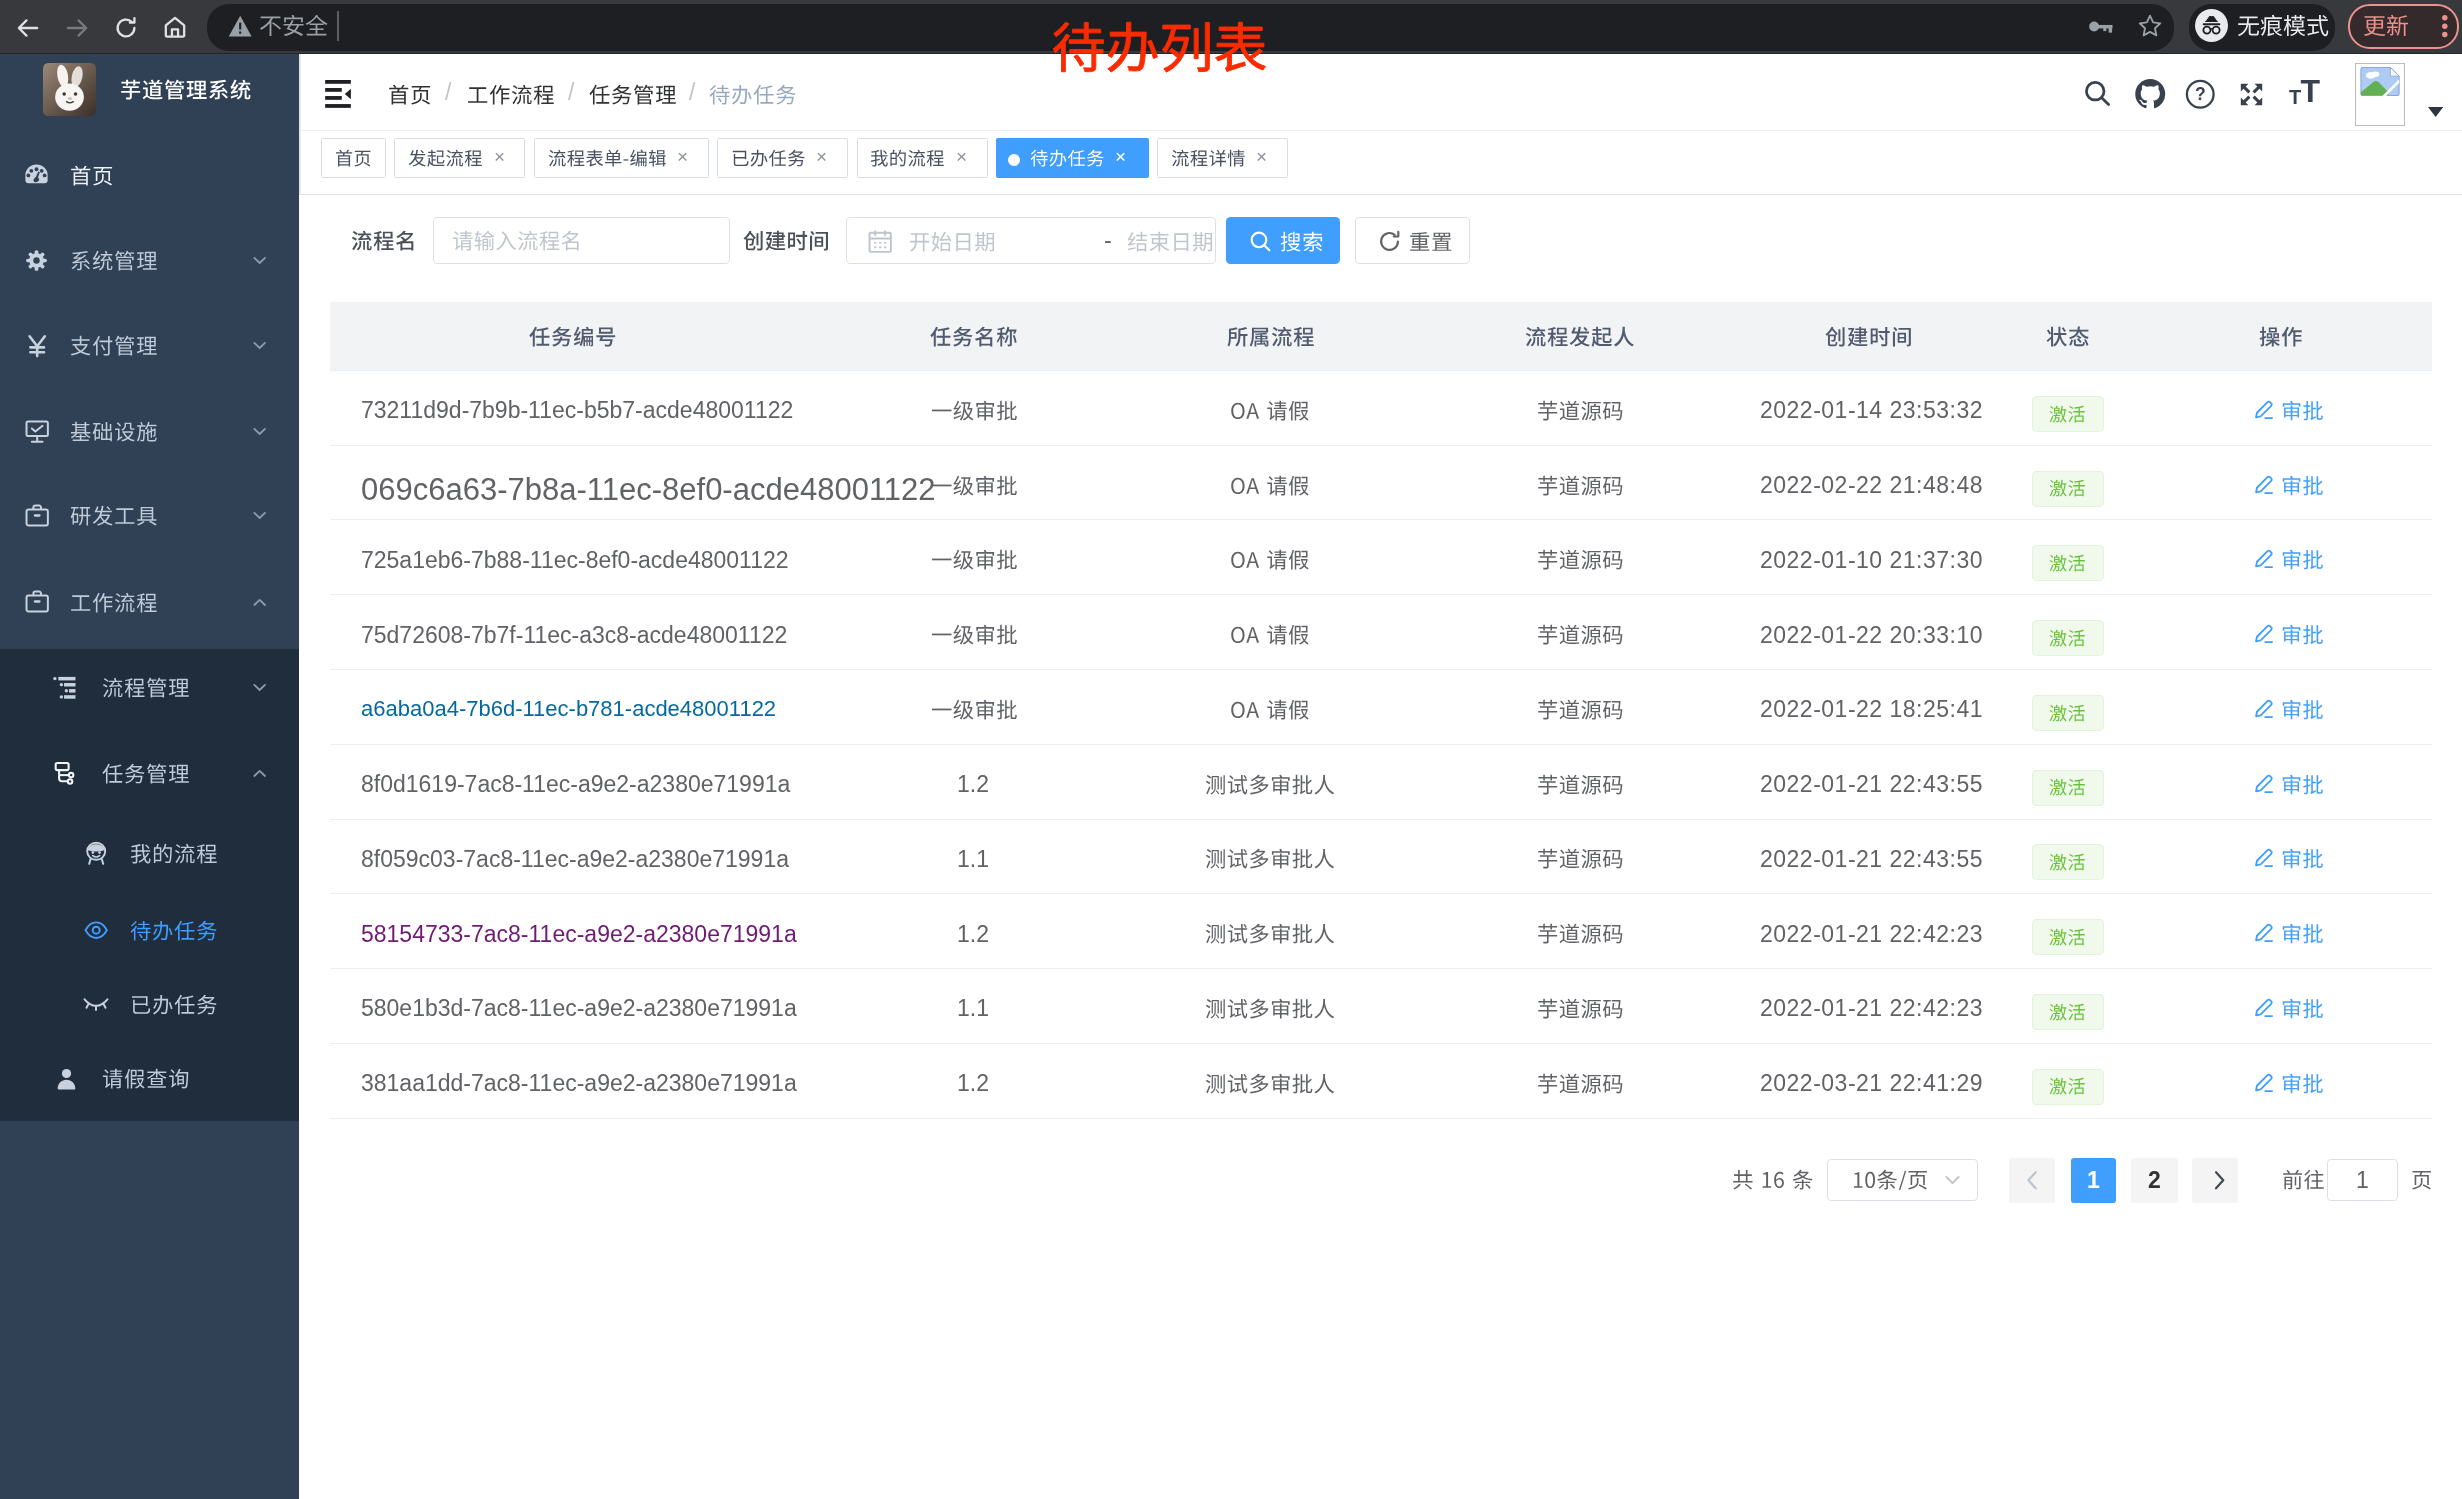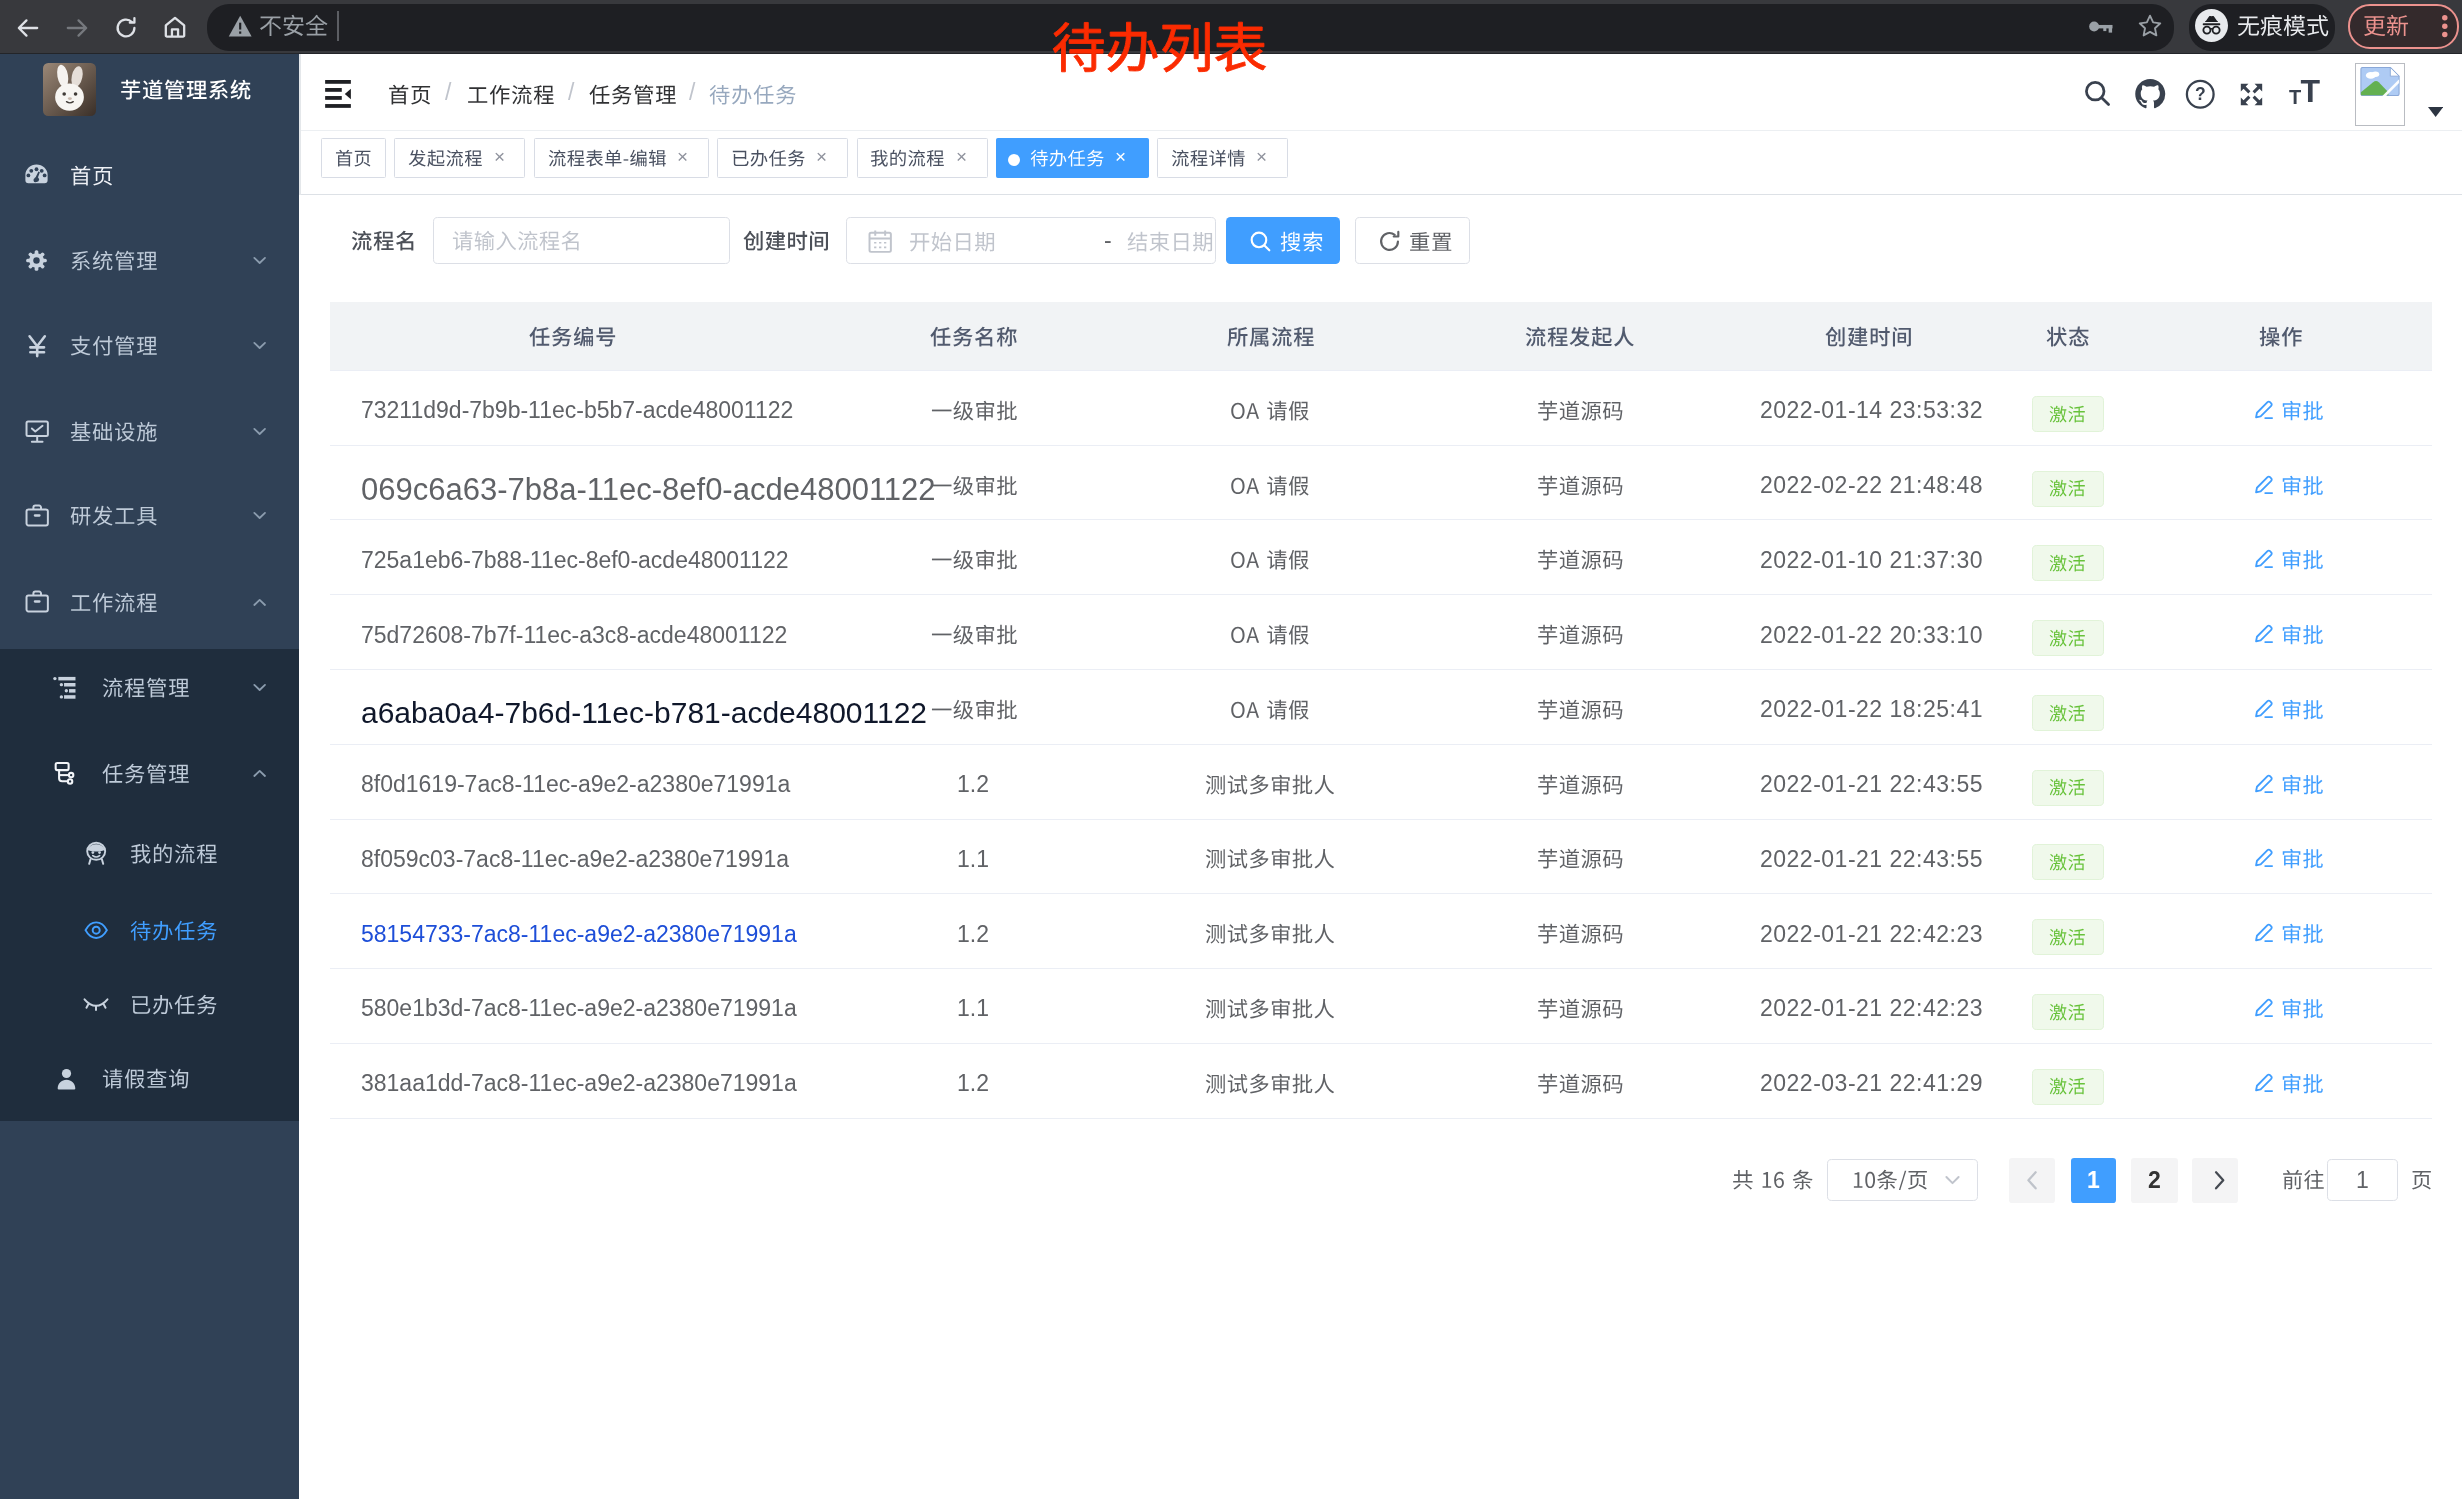--- a/index.html
+++ b/index.html
@@ -782,21 +782,21 @@
   </svg>
 <div class="a row" style="left:2281px;top:623px;height:23px">
     <svg width="43" height="21.4" viewBox="0 0 57 28">
       <g fill="#409eff" transform="translate(0,24.6) scale(0.02800,-0.02800)">
         <use href="#g80" xlink:href="#g80" x="0"></use>
         <use href="#g81" xlink:href="#g81" x="1018"></use>
       </g>
     </svg>
   </div>
 <div class="a" style="left:330px;top:670px;width:2102px;height:75px;border-bottom:1.5px solid #ebeef5"></div>
-<div class="a" style="left:361px;top:696px;font-size:30px;color:#0f172a;letter-spacing:0px">a6aba0a4-7b6d-11ec-b781-acde48001122</div>
+<div class="a" style="left:361px;top:696px;font-size:22px;color:#0369a1;letter-spacing:0px">a6aba0a4-7b6d-11ec-b781-acde48001122</div>
 <div class="a row" style="left:931px;top:698px;height:23px">
     <svg width="87" height="21.4" viewBox="0 0 114 28">
       <g fill="#606266" transform="translate(0,24.6) scale(0.02800,-0.02800)">
         <use href="#g78" xlink:href="#g78" x="0"></use>
         <use href="#g79" xlink:href="#g79" x="1018"></use>
         <use href="#g80" xlink:href="#g80" x="2036"></use>
         <use href="#g81" xlink:href="#g81" x="3054"></use>
       </g>
     </svg>
   </div>
@@ -930,21 +930,21 @@
   </svg>
 <div class="a row" style="left:2281px;top:847px;height:23px">
     <svg width="43" height="21.4" viewBox="0 0 57 28">
       <g fill="#409eff" transform="translate(0,24.6) scale(0.02800,-0.02800)">
         <use href="#g80" xlink:href="#g80" x="0"></use>
         <use href="#g81" xlink:href="#g81" x="1018"></use>
       </g>
     </svg>
   </div>
 <div class="a" style="left:330px;top:894px;width:2102px;height:75px;border-bottom:1.5px solid #ebeef5"></div>
-<div class="a" style="left:361px;top:921px;font-size:23px;color:#1d4ed8;letter-spacing:0px">58154733-7ac8-11ec-a9e2-a2380e71991a</div>
+<div class="a" style="left:361px;top:921px;font-size:23px;color:#701a75;letter-spacing:0px">58154733-7ac8-11ec-a9e2-a2380e71991a</div>
 <div class="a" style="left:957px;top:921px;font-size:23px;color:#606266">1.2</div>
 <div class="a row" style="left:1205px;top:922px;height:23px">
     <svg width="131" height="21.4" viewBox="0 0 172 28">
       <g fill="#606266" transform="translate(0,24.6) scale(0.02800,-0.02800)">
         <use href="#g90" xlink:href="#g90" x="0"></use>
         <use href="#g91" xlink:href="#g91" x="1018"></use>
         <use href="#g92" xlink:href="#g92" x="2036"></use>
         <use href="#g80" xlink:href="#g80" x="3054"></use>
         <use href="#g81" xlink:href="#g81" x="4071"></use>
         <use href="#g93" xlink:href="#g93" x="5089"></use>

